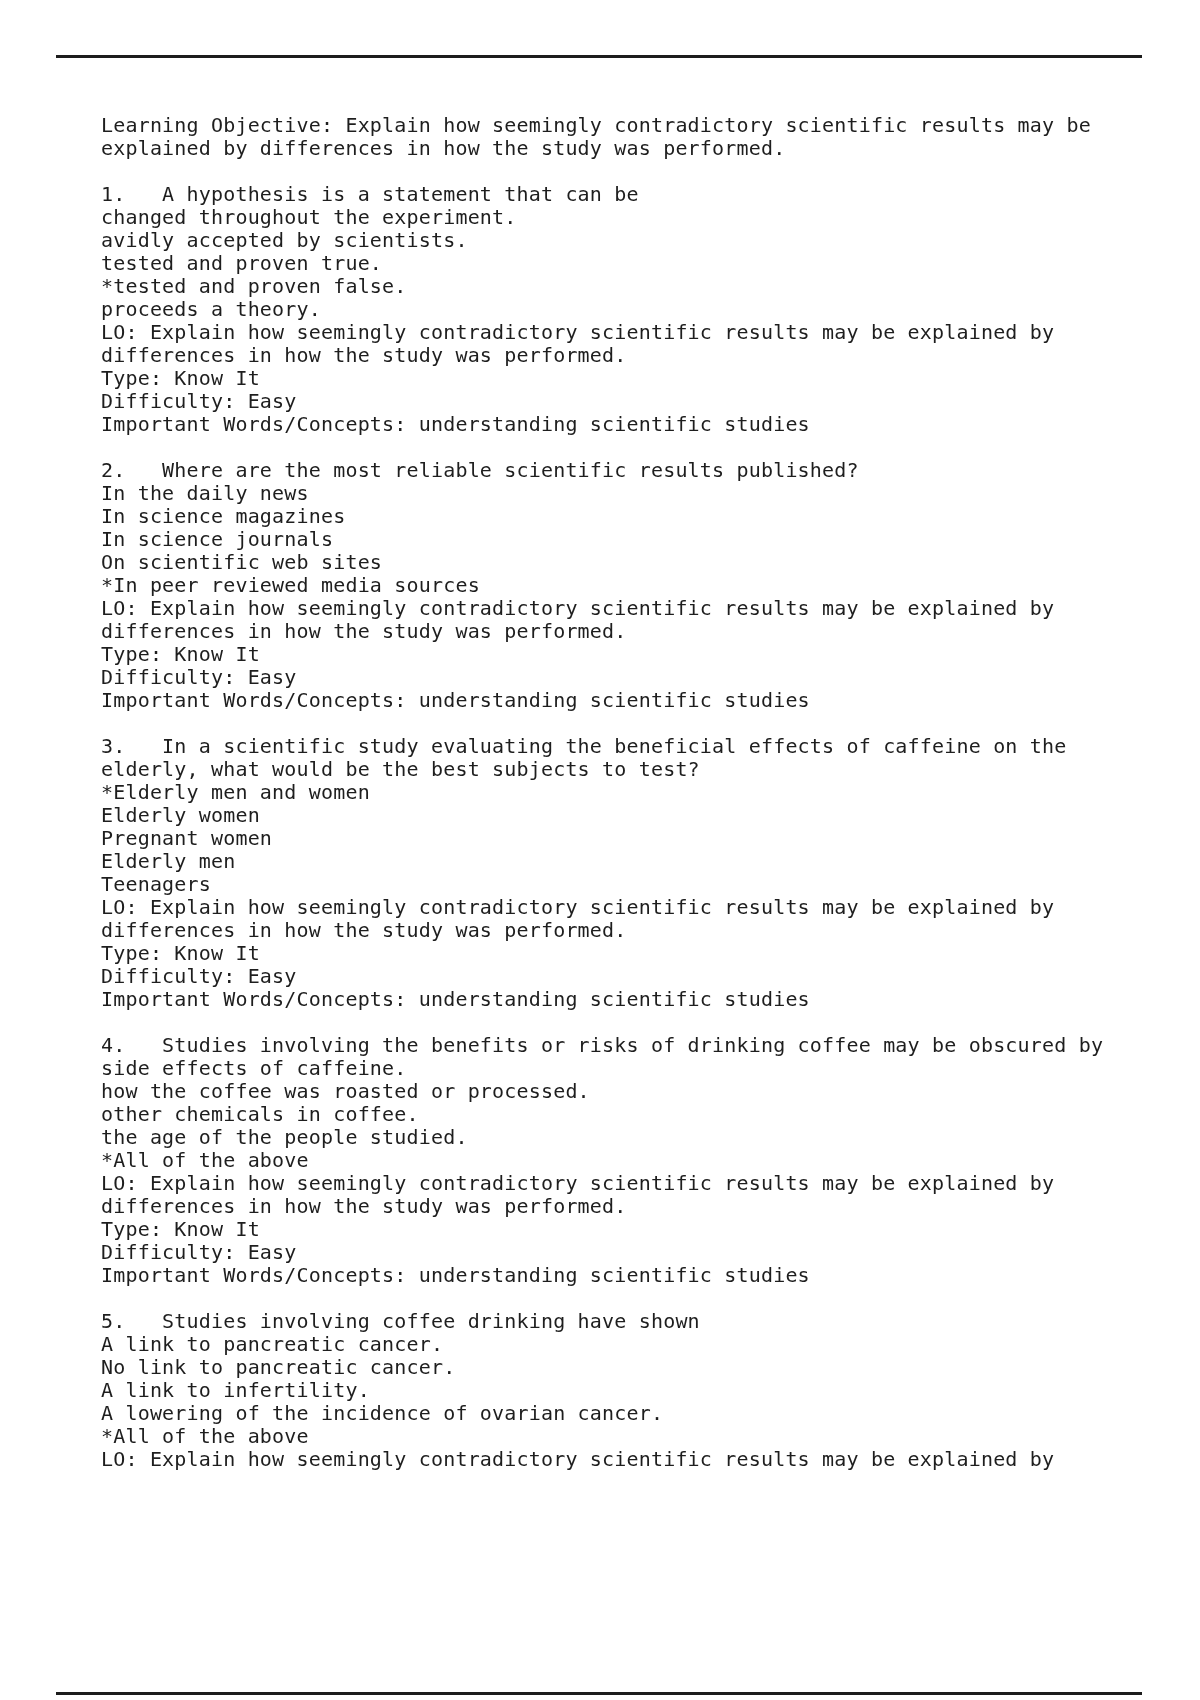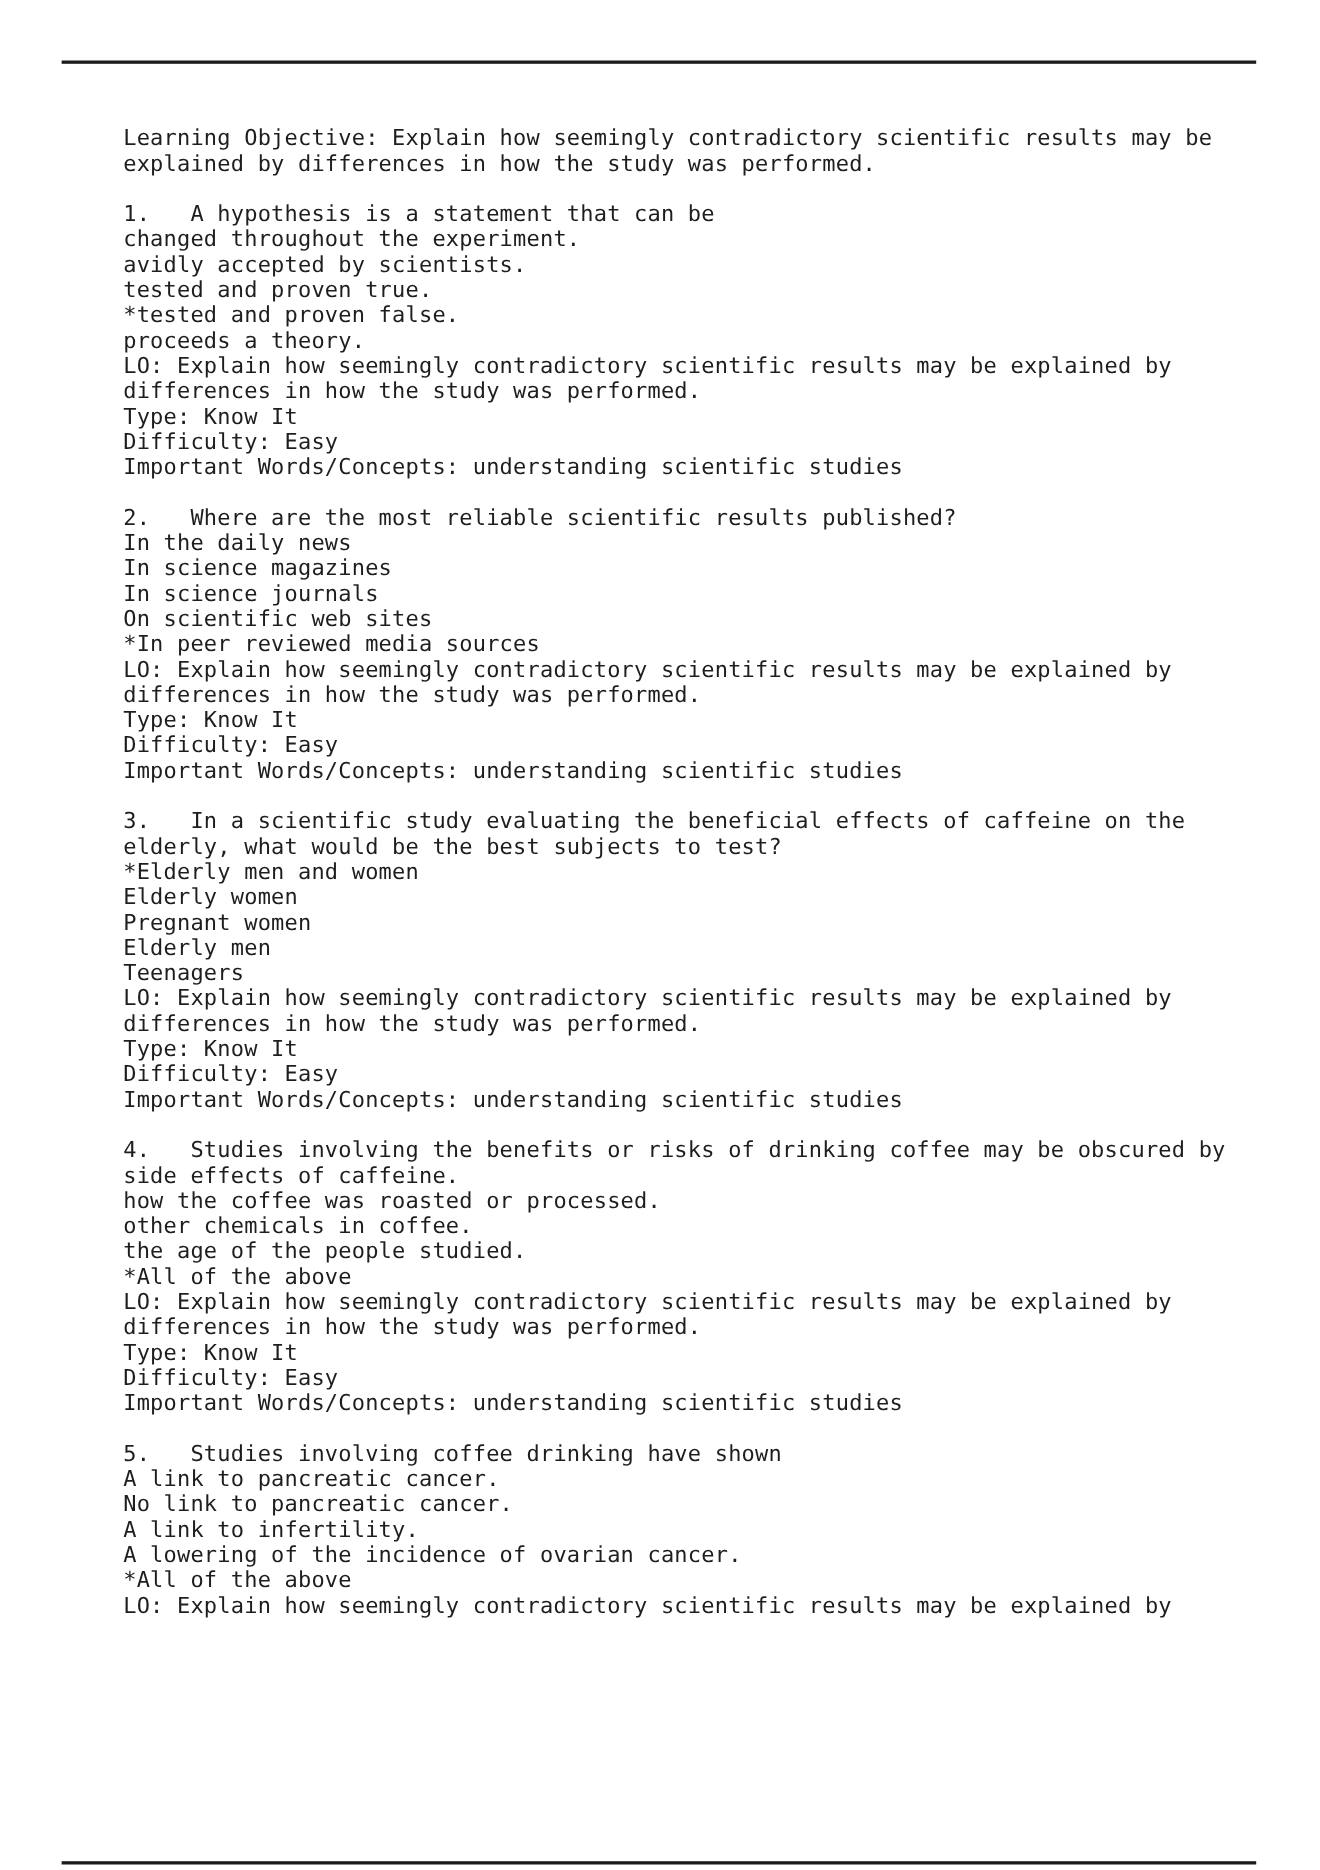--- a/index.html
+++ b/index.html
@@ -23,21 +23,21 @@
     position:absolute;
     left:56px;
     width:1086px;
     height:3px;
     background:var(--rule);
   }
   .rule-top{top:55px;}
   .rule-bottom{top:1692px;}
   .content{
     position:absolute;
-    left:112px;
+    left:101px;
     top:114px;
     width:1040px;
     font-size:20px;
     line-height:23px;
     letter-spacing:0.18px;
     color:var(--text);
     white-space:pre;
   }
   .line{
     height:23px;

